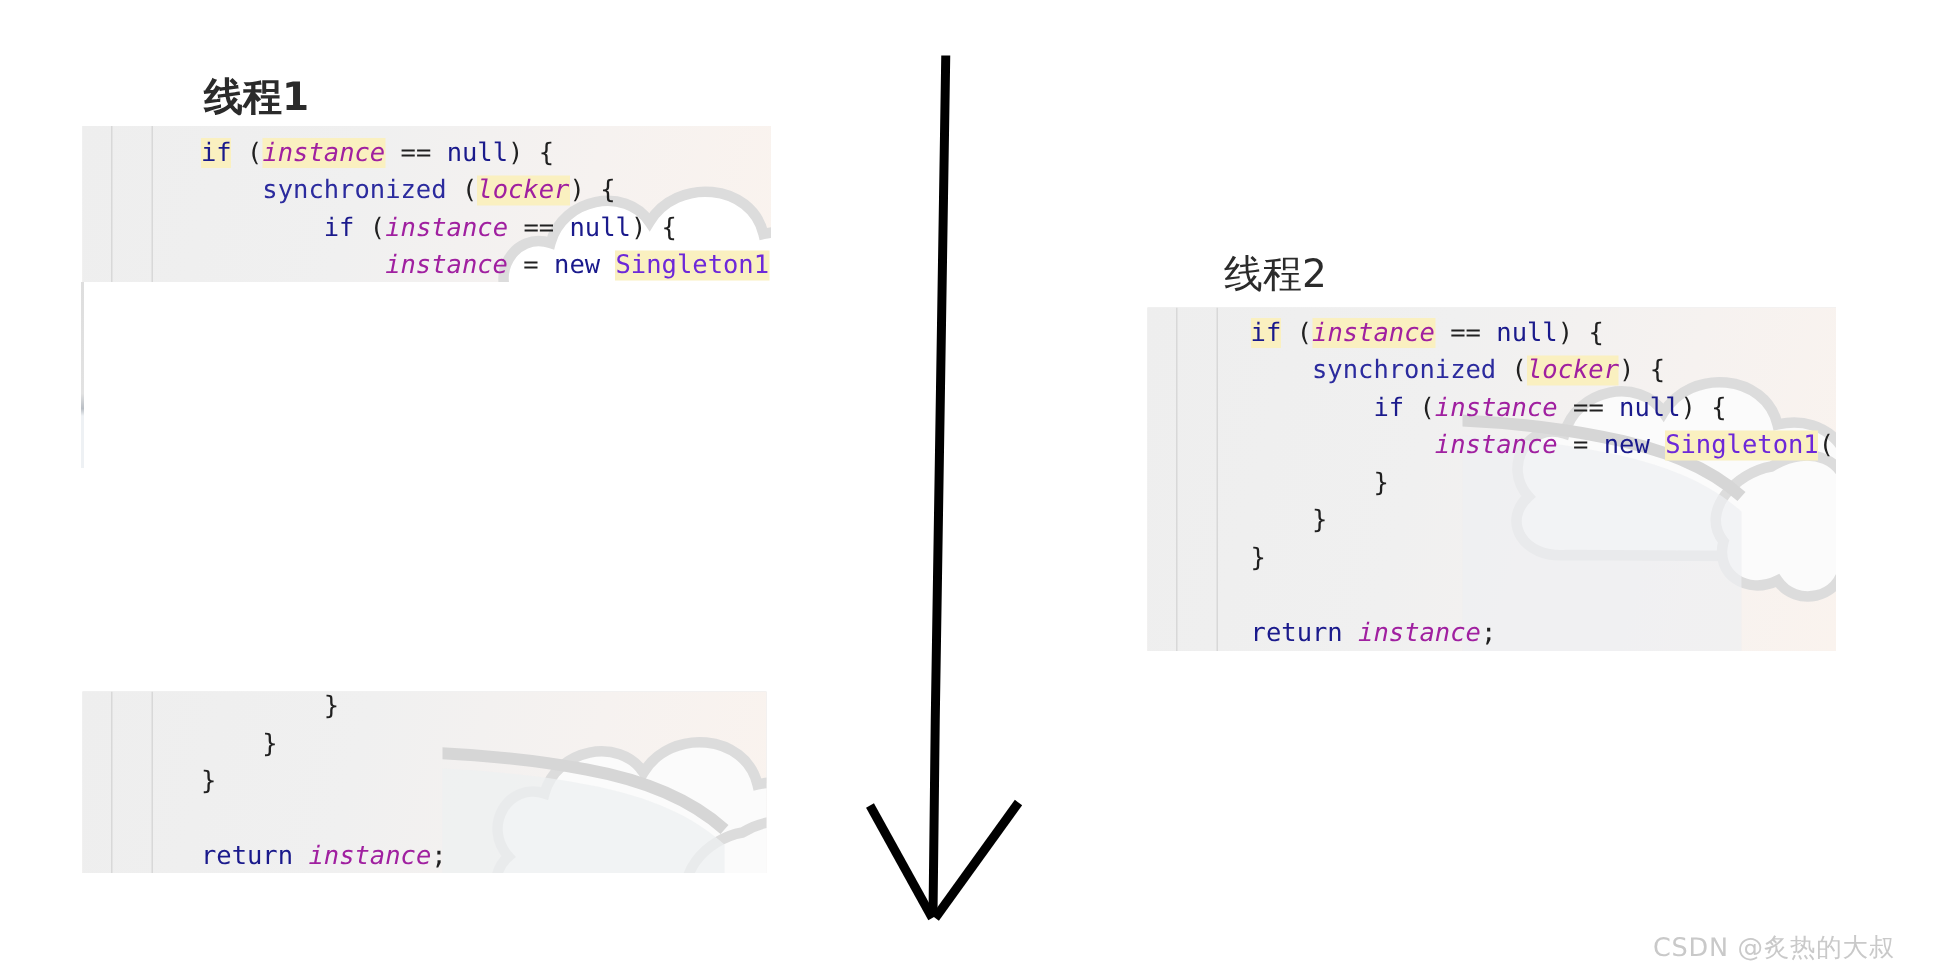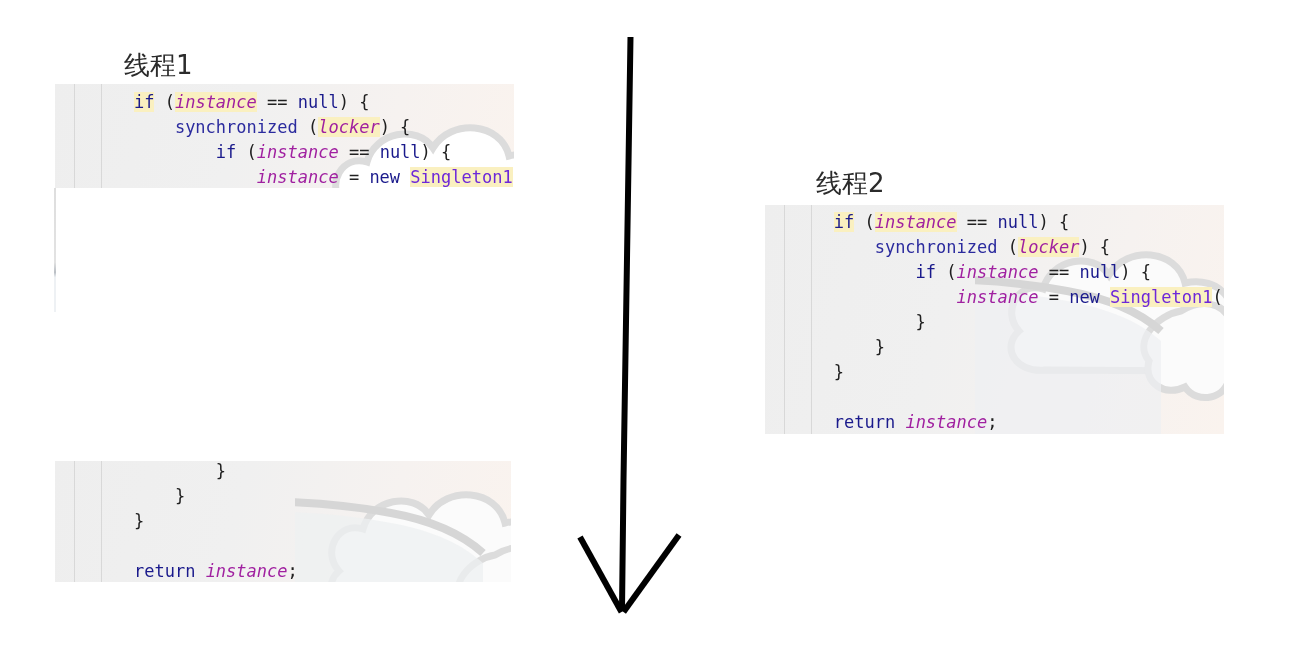--- a/index.html
+++ b/index.html
@@ -109,21 +109,21 @@
     position: absolute;
     width: 2px;
     background: linear-gradient(180deg, #dedede 0%, #e2e2e2 60%, #b9bec4 68%, #eef1f4 72%, #eef1f4 100%);
   }
 </style>
 </head>
 <body>
 
 <div id="canvas">
 
-  <div class="thread-title" style="left:124px; top:52px;">线程1</div>
+  <div class="thread-title" style="left:136px; top:52px;font-weight:bold;">线程1</div>
 
   <div class="code-panel" id="panel-t1-top" style="left:55px; top:84px; width:459px; height:104px;">
     <div class="wash"></div>
     <svg class="deco" style="left:250px; top:-40px; width:330px; height:260px;" viewBox="0 0 330 260">
       <g fill="#ffffff" stroke="#dcdcdc" stroke-width="7">
         <path d="M60 200 C30 200 20 175 38 160 C20 140 38 110 62 118 C70 88 112 80 128 104
                  C146 74 196 78 204 112 C238 104 262 134 246 158 C268 172 258 204 228 200 Z"></path>
       </g>
       <g fill="none" stroke="#d5d5d5" stroke-width="7">
         <path d="M-40 215 C40 196 130 190 206 205"></path>
@@ -181,14 +181,15 @@
   </div>
 
   <svg id="arrow-svg" viewBox="0 0 160 610">
     <g stroke="#000000" fill="none" stroke-width="6" stroke-linecap="butt">
       <path d="M75.5 17 L68.5 460 L67 590"></path>
       <path d="M25 517 L66.5 592"></path>
       <path d="M124 515 L68.5 592"></path>
     </g>
   </svg>
 
+  <div class="watermark" style="left:1102px; top:620px;">CSDN @炙热的大叔</div>
 
 </div>
 
 </body></html>

